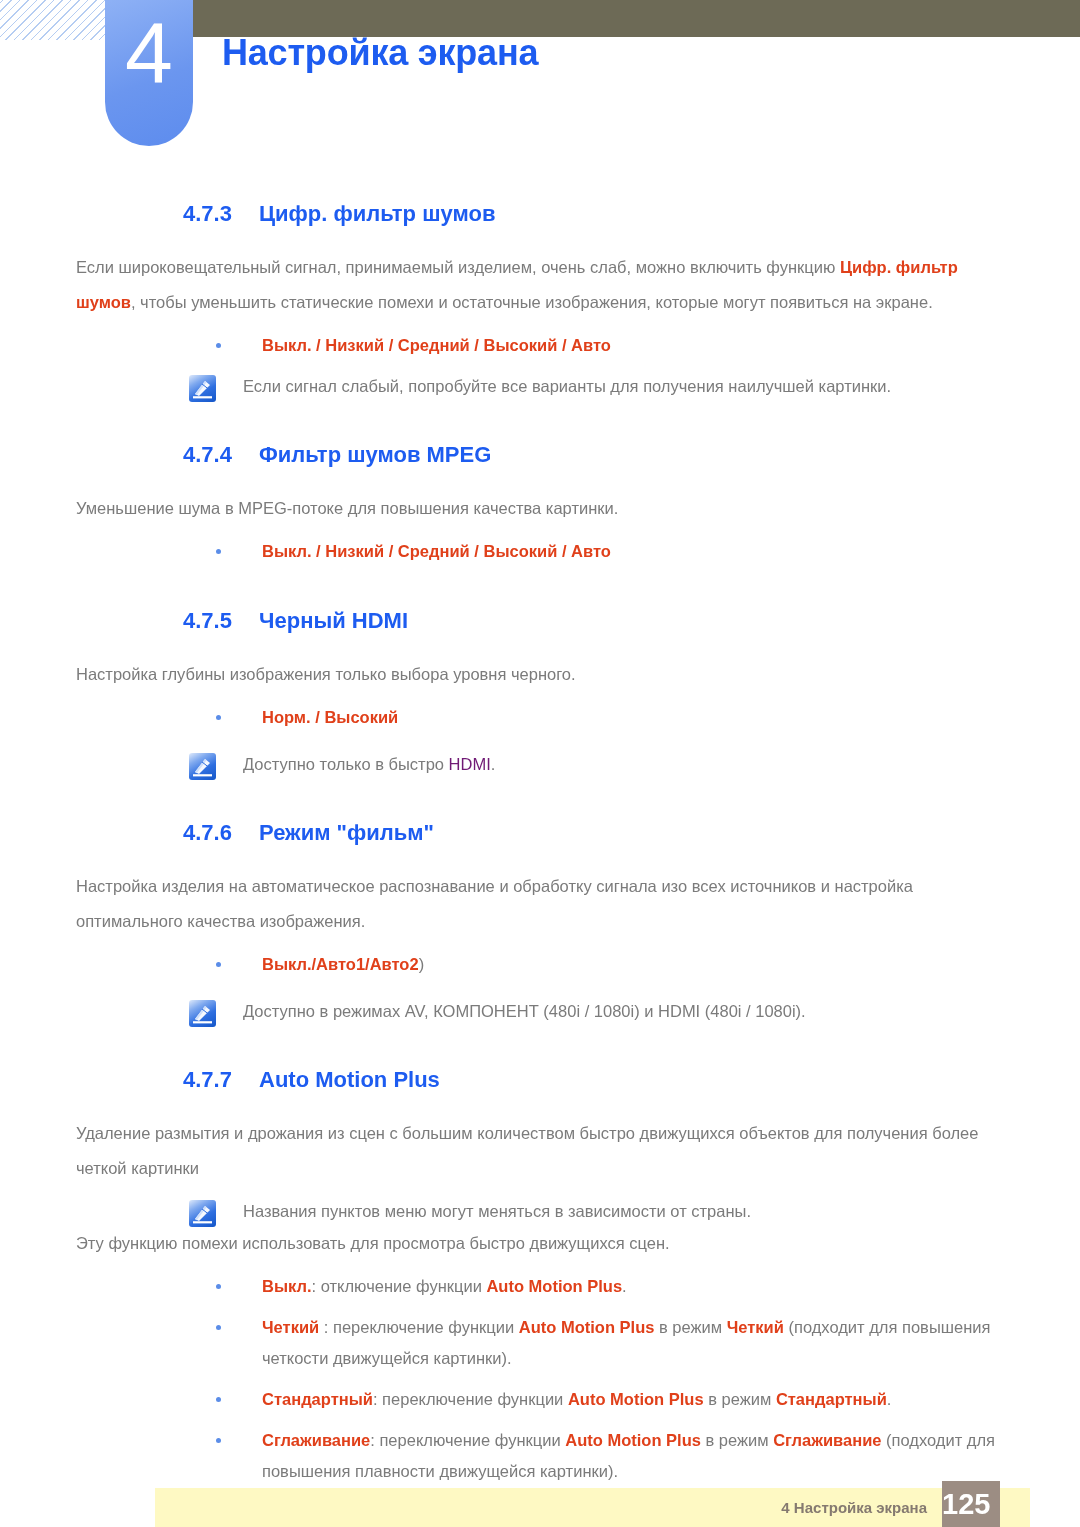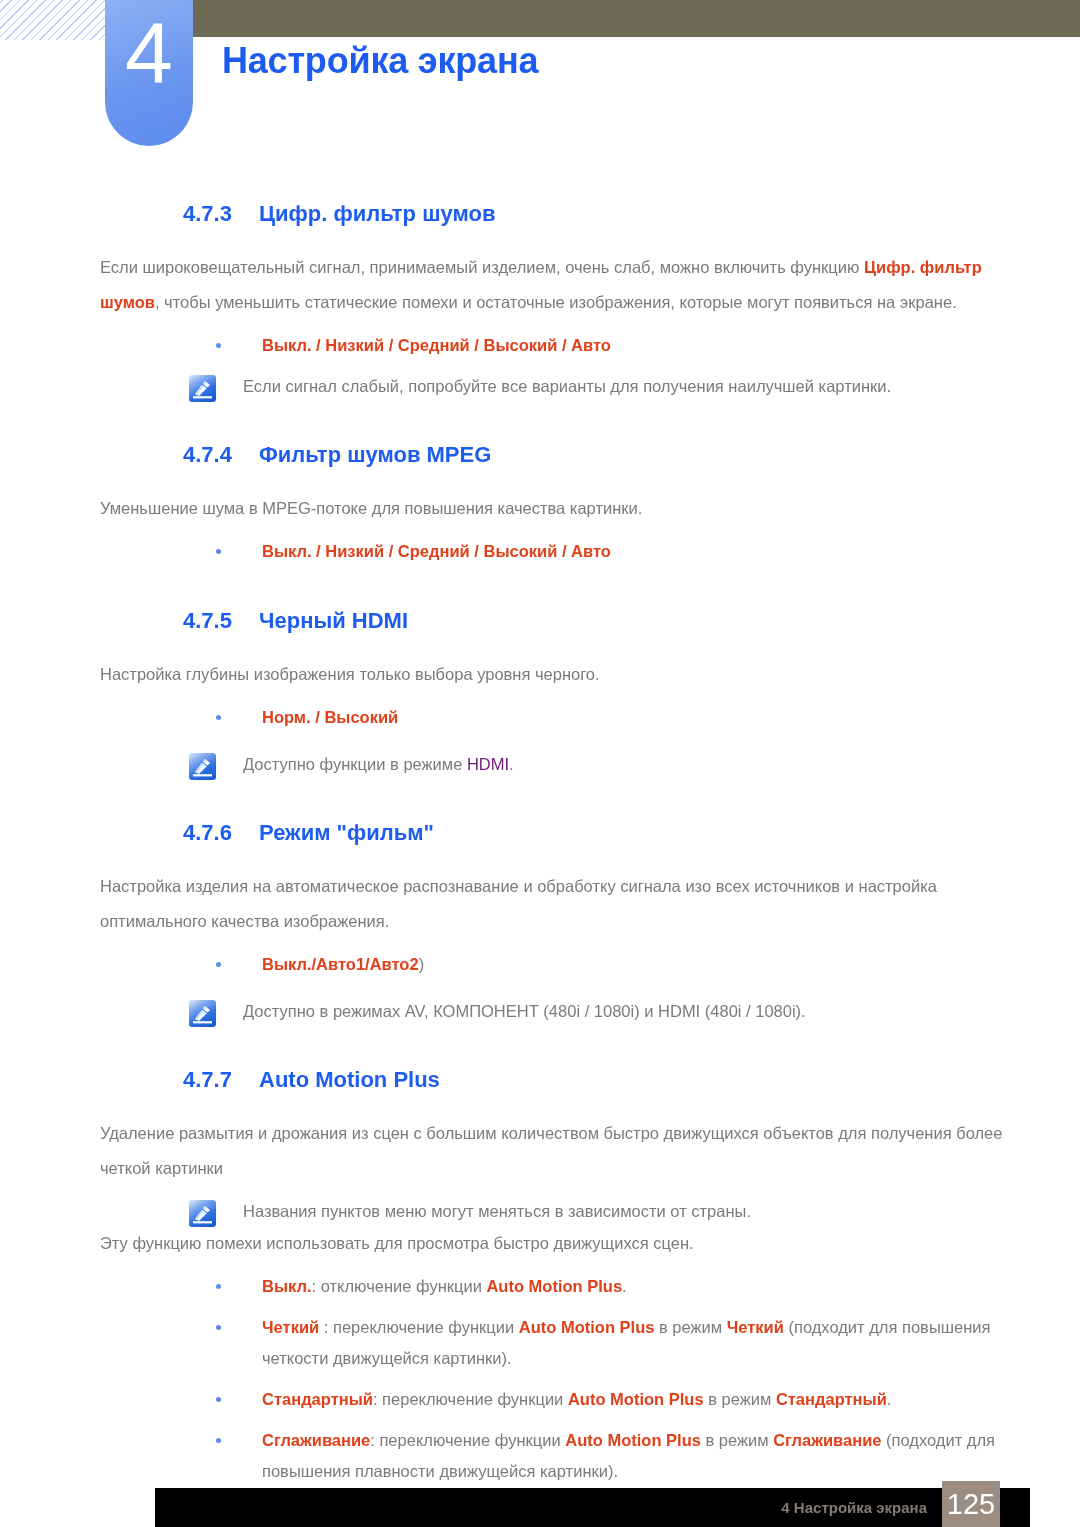--- a/index.html
+++ b/index.html
@@ -57,21 +57,21 @@
     width: 88px;
     text-align: center;
     font-size: 86px;
     line-height: 96px;
     color: #ffffff;
     font-weight: 400;
     font-family: "Liberation Sans", sans-serif;
   }
   .chapter-title {
     position: absolute;
-    left: 222px; top: 38px;
+    left: 222px; top: 30px;
     font-size: 36px;
     line-height: 46px;
     font-weight: bold;
     color: #1d5cf0;
     letter-spacing: -0.2px;
     white-space: nowrap;
   }
 
   
   .content {
@@ -94,21 +94,21 @@
   }
   h2.sec-head .sec-num {
     display: inline-block;
     width: 76px;
     padding-left: 183px;
     box-sizing: content-box;
   }
 
   p.body {
     margin: 0;
-    padding: 0 0 0 100px;
+    padding: 0 0 0 76px;
     padding-right: 70px;
     font-size: 16.5px;
     line-height: 35px;
     color: #7b7b7b;
   }
 
   .bullet-row {
     position: relative;
     padding-left: 262px;
     padding-right: 70px;
@@ -162,21 +162,21 @@
   .gap-m  { height: 22px; }
   .gap-xl { height: 40px; }
 
   
   .page-footer {
     position: absolute;
     left: 155px;
     top: 1488px;
     width: 875px;
     height: 39px;
-    background: #000000;
+    background: #fef9c3;
   }
   .footer-label {
     position: absolute;
     right: 103px;
     top: 11px;
     font-size: 15px;
     line-height: 18px;
     font-weight: bold;
     color: #857a70;
     white-space: nowrap;
@@ -184,22 +184,21 @@
   .footer-page {
     position: absolute;
     right: 30px;
     top: -7px;
     width: 58px;
     height: 46px;
     background: #9c8d83;
     color: #ffffff;
     font-size: 29px;
     line-height: 46px;
-    text-align: center;
-    font-weight: 400;
+    font-weight: 700;
   }
 </style>
 </head>
 <body>
 
 <div class="page-header">
   <div class="hatch"></div>
   <div class="chapter-bar"></div>
   <div class="chapter-tab">
     <div class="num">4</div>
@@ -265,21 +264,21 @@
     <div class="gap-s"></div>
     <div class="note">
       <span class="note-icon">
         <svg width="27" height="27" viewBox="0 0 27 27" aria-hidden="true">
           <path d="M6 19 L16 6 L21 10 L10 21 Z" fill="#ffffff" opacity="0.95"></path>
           <path d="M6 19 L16 6 L17.6 7.3 L7.6 20.3 Z" fill="#cfe0fb"></path>
           <rect x="4" y="21.2" width="19" height="2.2" fill="#ffffff"></rect>
           <path d="M13 9 L19.5 14" stroke="#2f6fe0" stroke-width="1" fill="none"></path>
         </svg>
       </span>
-      <span>Доступно функции в режиме </span><span class="hl-plain">HDMI</span><span>.</span>
+      <span>Доступно только в быстро </span><span class="hl-plain">HDMI</span><span>.</span>
     </div>
   </div>
 
   <div class="gap-xl"></div>
 
   <div class="sec">
     <h2 class="sec-head">
       <span class="sec-num">4.7.6</span><span>Режим "фильм"</span>
     </h2>
     <div class="gap-m"></div>

